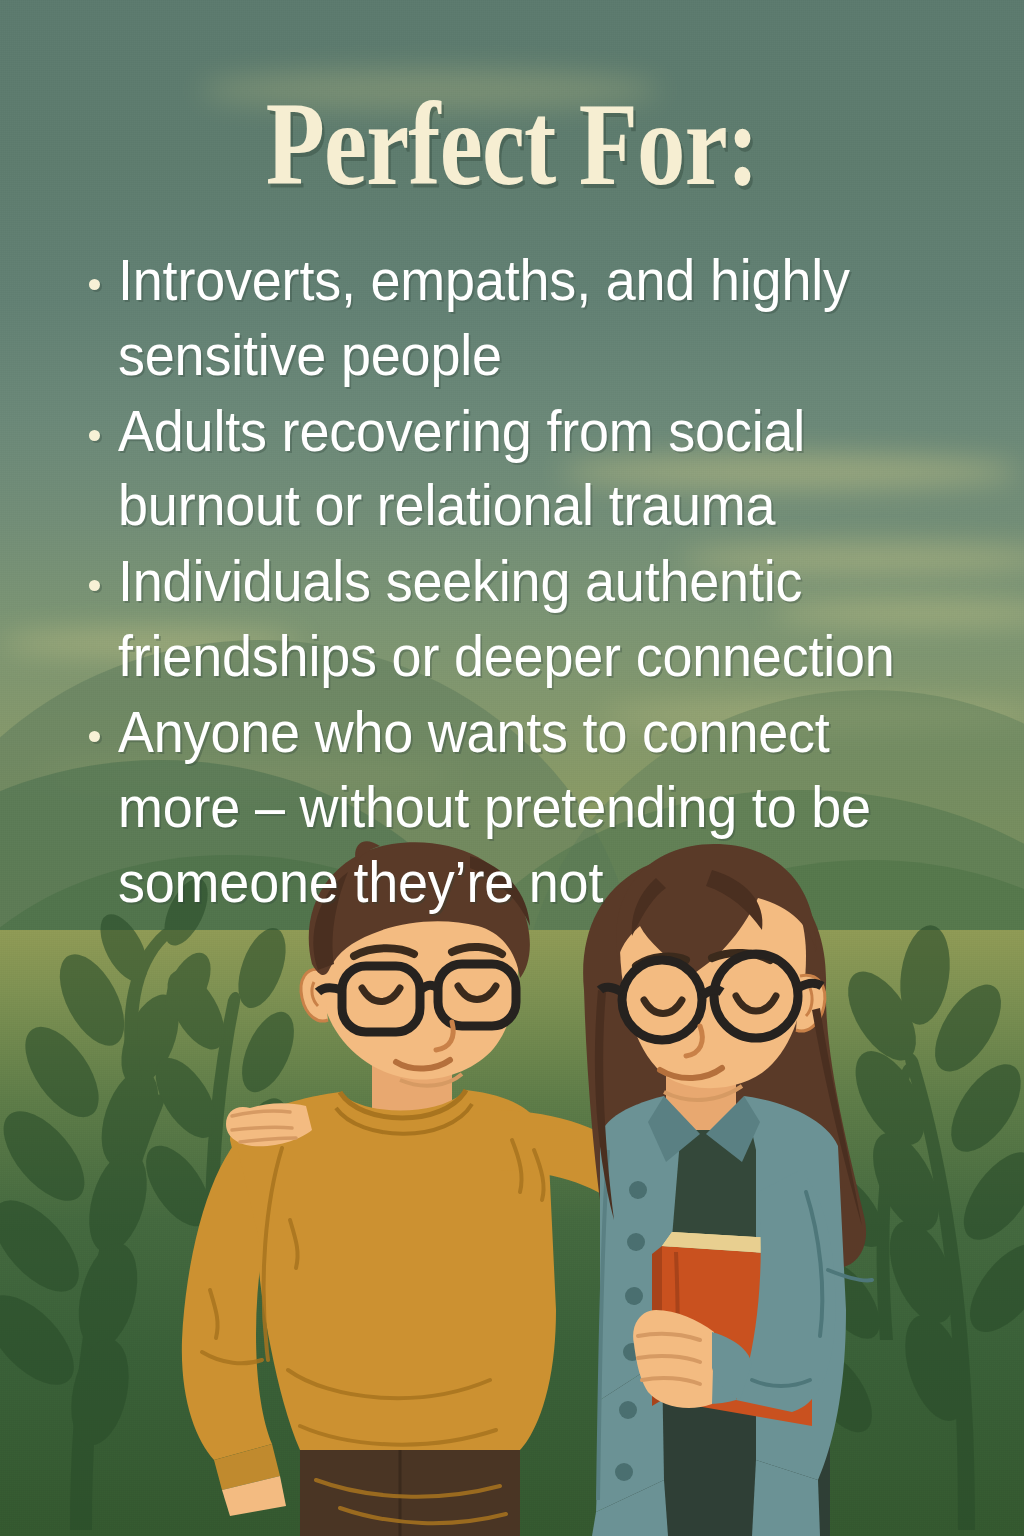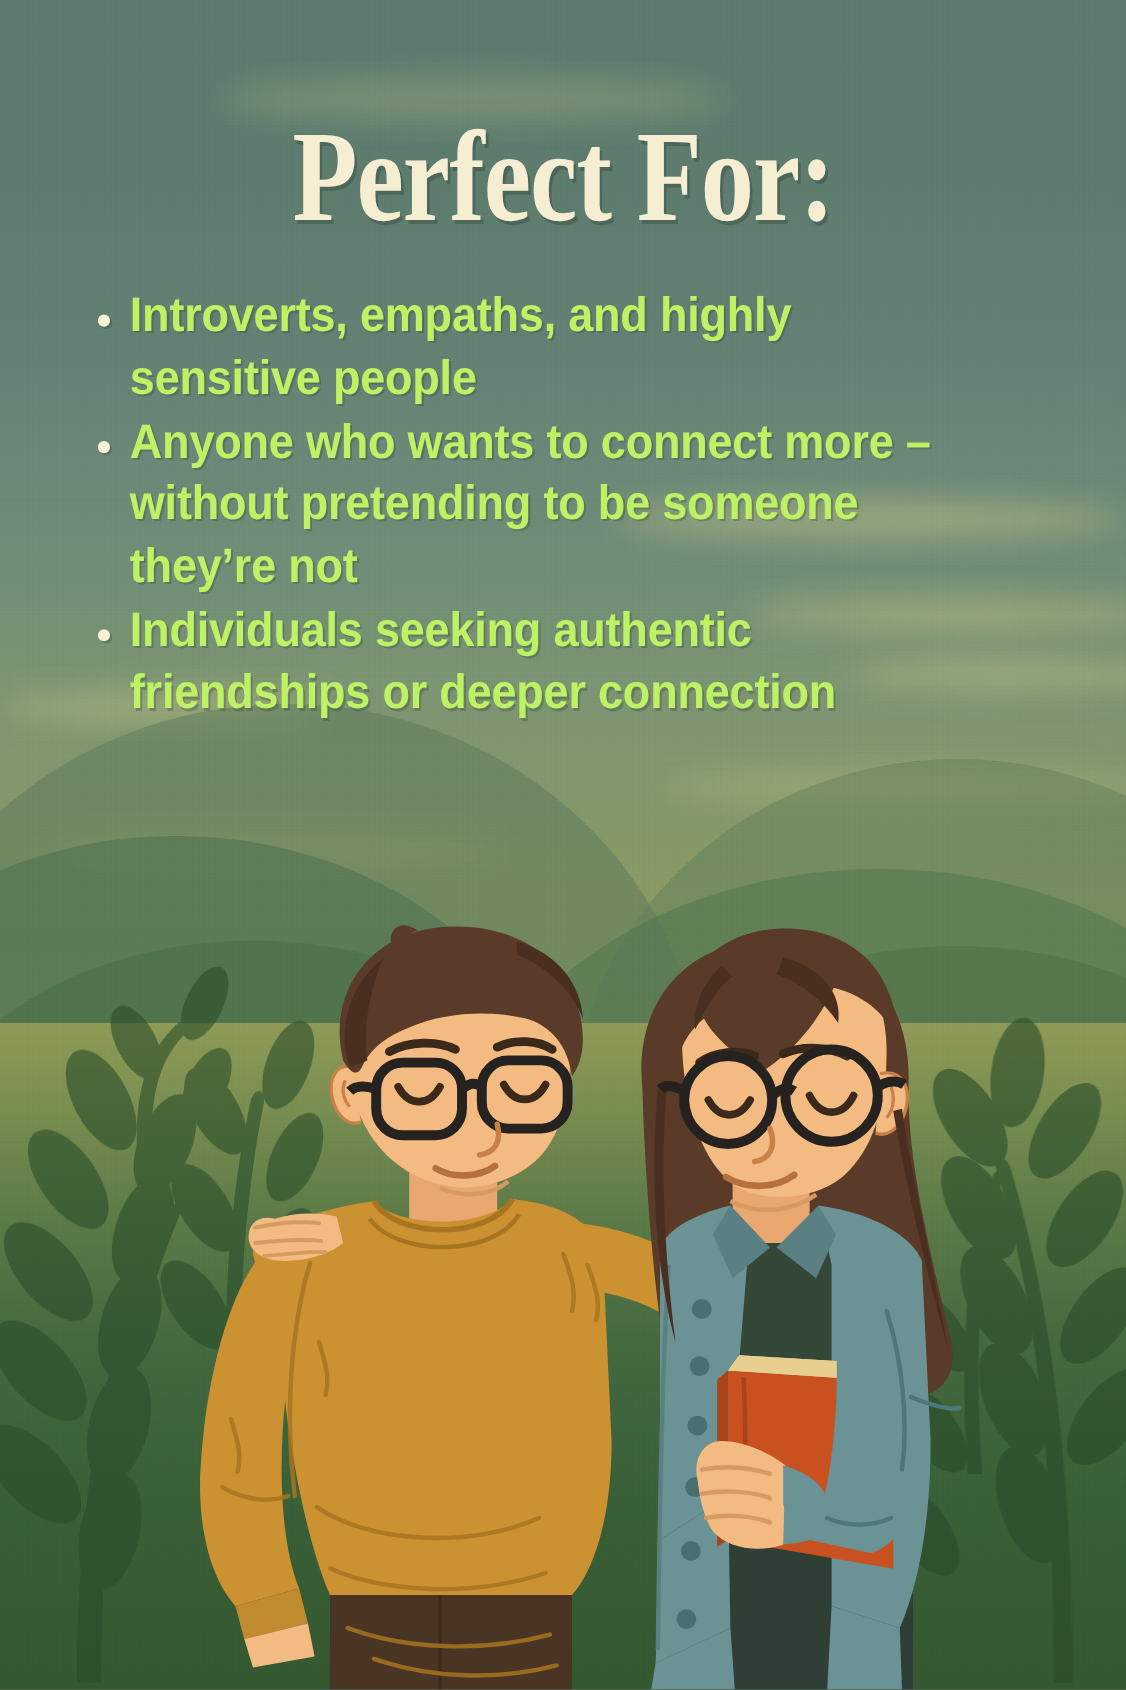--- a/index.html
+++ b/index.html
@@ -45,21 +45,21 @@
   
   .grain{
     position:absolute;inset:0;pointer-events:none;opacity:.16;
     background-image:
       repeating-linear-gradient(0deg, rgba(255,255,255,.06) 0 1px, rgba(0,0,0,.05) 1px 2px),
       repeating-linear-gradient(90deg, rgba(255,255,255,.05) 0 1px, rgba(0,0,0,.05) 1px 2px);
     mix-blend-mode:overlay;
   }
 
   
-  .text-layer{position:absolute;left:0;top:16px;width:840px;height:960px;z-index:40;}
+  .text-layer{position:absolute;left:0;top:0;width:840px;height:960px;z-index:40;}
 
   #title{
     position:absolute;top:86px;left:0;width:1024px;
     text-align:center;
     font-family:"Liberation Serif", serif;
     font-weight:700;
     font-size:118px;
     line-height:1.0;
     color:#f6eed2;
     letter-spacing:-1px;
@@ -67,24 +67,24 @@
     text-shadow:3px 4px 0 rgba(40,60,50,.33);
   }
 
   #bullets{
     position:absolute;top:243px;left:78px;width:880px;
     list-style:none;margin:0;padding:0;
   }
   #bullets li{
     position:relative;
     padding-left:40px;
-    color:#bef264;
-    font-size:44px;
+    color:#ffffff;
+    font-size:58px;
     line-height:1.29;
-    font-weight:700;
+    font-weight:400;
     letter-spacing:-.2px;
     text-shadow:2px 2px 0 rgba(45,65,55,.30);
     margin-bottom:1px;
   }
   #bullets li .bdot{
     position:absolute;left:11px;top:.62em;
     width:11px;height:11px;border-radius:50%;
     background:#f7f1d6;
     box-shadow:2px 2px 0 rgba(45,65,55,.30);
   }
@@ -382,23 +382,27 @@
 
   <div class="text-layer">
     <div id="title">Perfect For:</div>
     <ul id="bullets">
       <li>
         <span class="bdot"></span>
         <span class="btxt">Introverts, empaths, and highly sensitive people</span>
       </li>
       <li>
         <span class="bdot"></span>
-        <span class="btxt">Anyone who wants to connect more – without pretending to be someone they’re not</span>
+        <span class="btxt">Adults recovering from social burnout or relational trauma</span>
       </li>
       <li>
         <span class="bdot"></span>
         <span class="btxt">Individuals seeking authentic friendships or deeper connection</span>
       </li>
+      <li>
+        <span class="bdot"></span>
+        <span class="btxt">Anyone who wants to connect more – without pretending to be someone they’re not</span>
+      </li>
     </ul>
   </div>
 
   <div class="grain"></div>
 </div>
 
 </body></html>

